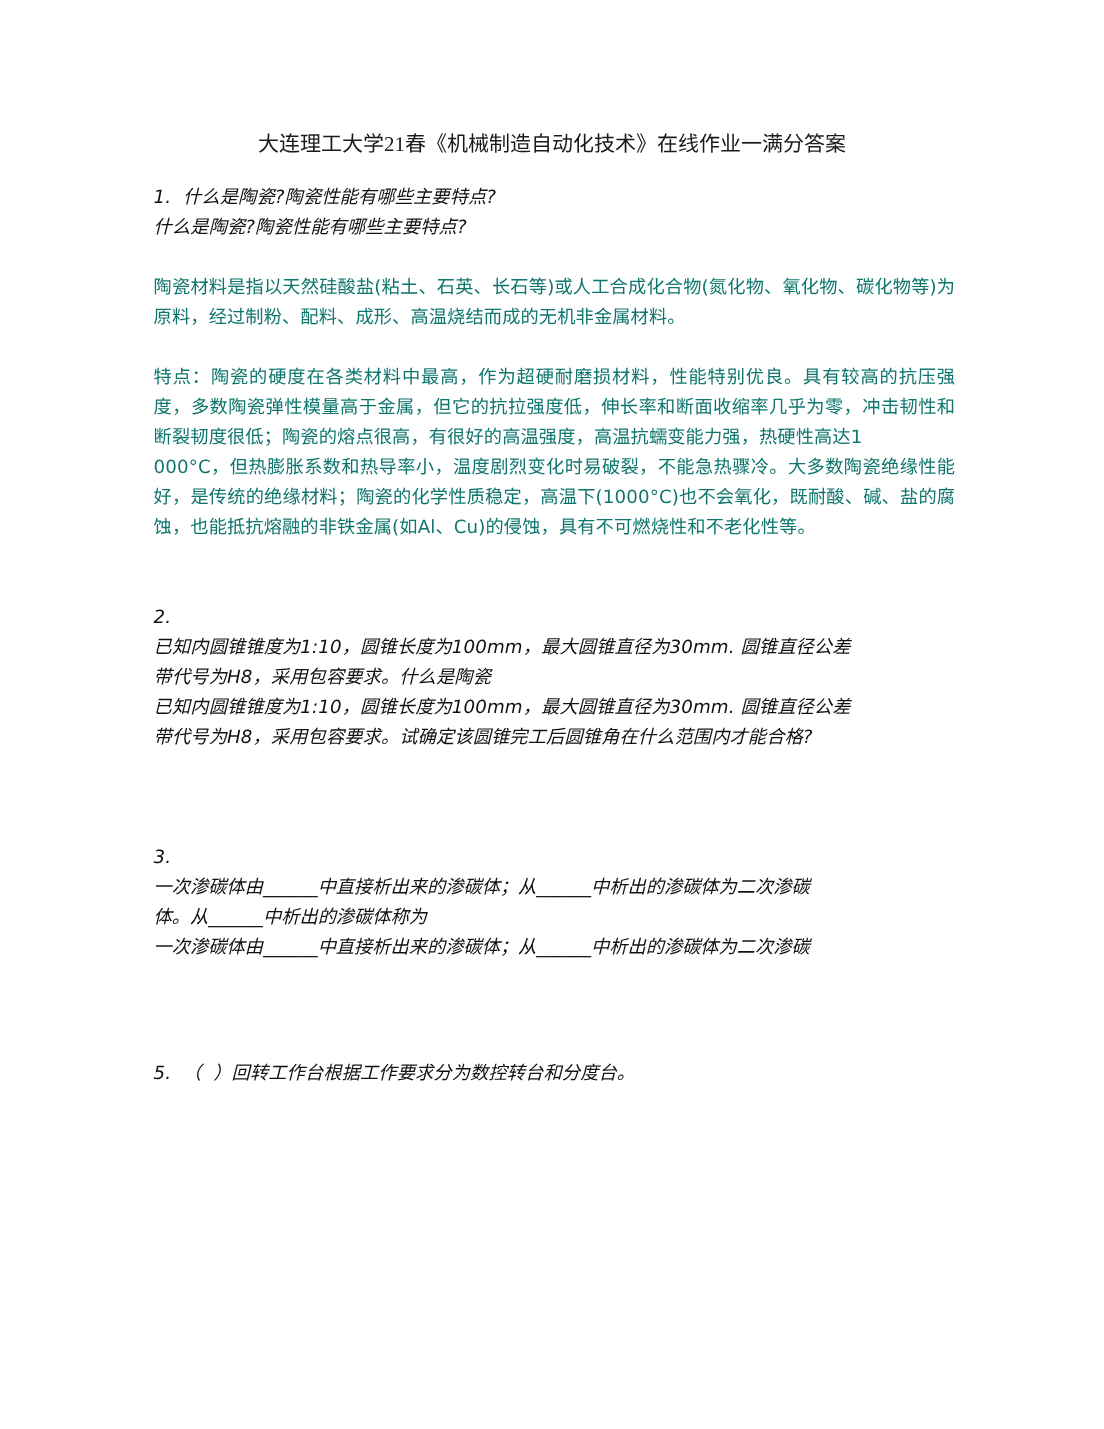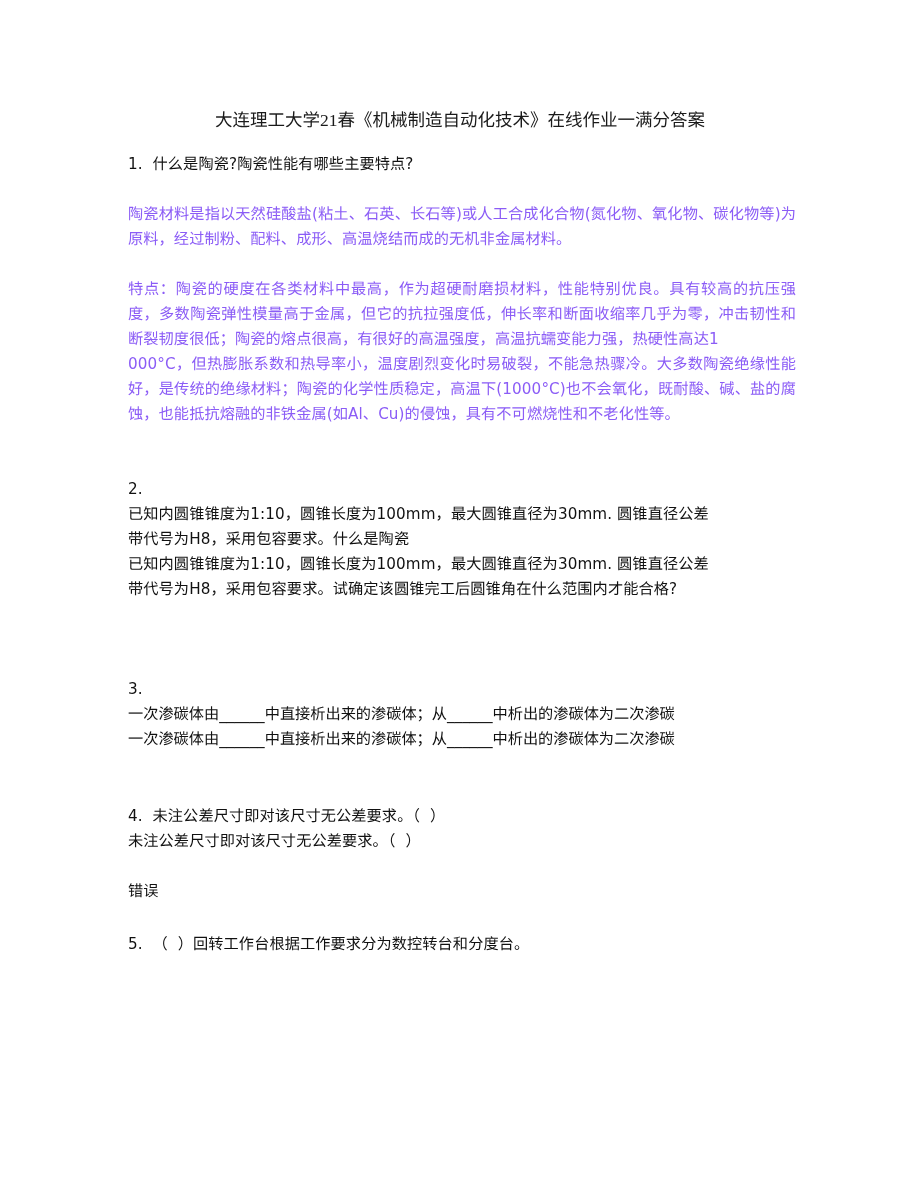--- a/index.html
+++ b/index.html
@@ -61,27 +61,28 @@
     color: #111111;
     white-space: pre-wrap;
     word-break: break-all;
     text-align: justify;
     text-justify: inter-character;
   }
 
   .line.nowrap {
     word-break: normal;
     white-space: pre;
+    font-style: italic;
   }
 
   .para {
     font-size: 15.2px;
     line-height: 25px;
     letter-spacing: 0.1px;
-    color: #8b5cf6;
+    color: #0f766e;
     text-align: justify;
     text-justify: inter-character;
     word-break: break-all;
     margin: 0;
   }
 
   .gap-sm { height: 25px; }
   .gap-md { height: 27px; }
   .gap-lg { height: 50px; }
   .gap-xl { height: 75px; }
@@ -95,20 +96,21 @@
 <body>
 
 <div class="page">
 
   <div class="doc-title">大连理工大学21春《机械制造自动化技术》在线作业一满分答案</div>
 
   <div class="content">
 
     <div class="q-block">
       <div class="line nowrap">1.  什么是陶瓷?陶瓷性能有哪些主要特点?</div>
+      <div class="line nowrap">什么是陶瓷?陶瓷性能有哪些主要特点?</div>
       <div class="gap-sm"></div>
       <div class="para">陶瓷材料是指以天然硅酸盐(粘土、石英、长石等)或人工合成化合物(氮化物、氧化物、碳化物等)为原料，经过制粉、配料、成形、高温烧结而成的无机非金属材料。</div>
       <div class="gap-sm"></div>
       <div class="para"> 特点：陶瓷的硬度在各类材料中最高，作为超硬耐磨损材料，性能特别优良。具有较高的抗压强度，多数陶瓷弹性模量高于金属，但它的抗拉强度低，伸长率和断面收缩率几乎为零，冲击韧性和断裂韧度很低；陶瓷的熔点很高，有很好的高温强度，高温抗蠕变能力强，热硬性高达1</div>
       <div class="para">000°C，但热膨胀系数和热导率小，温度剧烈变化时易破裂，不能急热骤冷。大多数陶瓷绝缘性能好，是传统的绝缘材料；陶瓷的化学性质稳定，高温下(1000°C)也不会氧化，既耐酸、碱、盐的腐蚀，也能抵抗熔融的非铁金属(如Al、Cu)的侵蚀，具有不可燃烧性和不老化性等。</div>
     </div>
 
     <div class="gap-lg"></div>
 
     <div class="q-block">
@@ -117,32 +119,27 @@
       <div class="line nowrap">带代号为H8，采用包容要求。什么是陶瓷</div>
       <div class="line nowrap">已知内圆锥锥度为1:10，圆锥长度为100mm，最大圆锥直径为30mm. 圆锥直径公差</div>
       <div class="line nowrap">带代号为H8，采用包容要求。试确定该圆锥完工后圆锥角在什么范围内才能合格?</div>
     </div>
 
     <div class="gap-xl"></div>
 
     <div class="q-block">
       <div class="line nowrap">3.</div>
       <div class="line nowrap blank-underscore">一次渗碳体由______中直接析出来的渗碳体；从______中析出的渗碳体为二次渗碳</div>
+      <div class="line nowrap blank-underscore">体。从______中析出的渗碳体称为</div>
       <div class="line nowrap blank-underscore">一次渗碳体由______中直接析出来的渗碳体；从______中析出的渗碳体为二次渗碳</div>
       <div class="gap-sm"></div>
     </div>
 
     <div class="gap-md"></div>
 
-    <div class="q-block">
-      <div class="line nowrap">4.  未注公差尺寸即对该尺寸无公差要求。（  ）</div>
-      <div class="line nowrap">未注公差尺寸即对该尺寸无公差要求。（  ）</div>
-      <div class="gap-sm"></div>
-      <div class="line nowrap">错误</div>
-    </div>
 
     <div class="gap-xxl"></div>
 
     <div class="q-block">
       <div class="line nowrap">5.  （  ）回转工作台根据工作要求分为数控转台和分度台。</div>
     </div>
 
   </div>
 </div>
 

